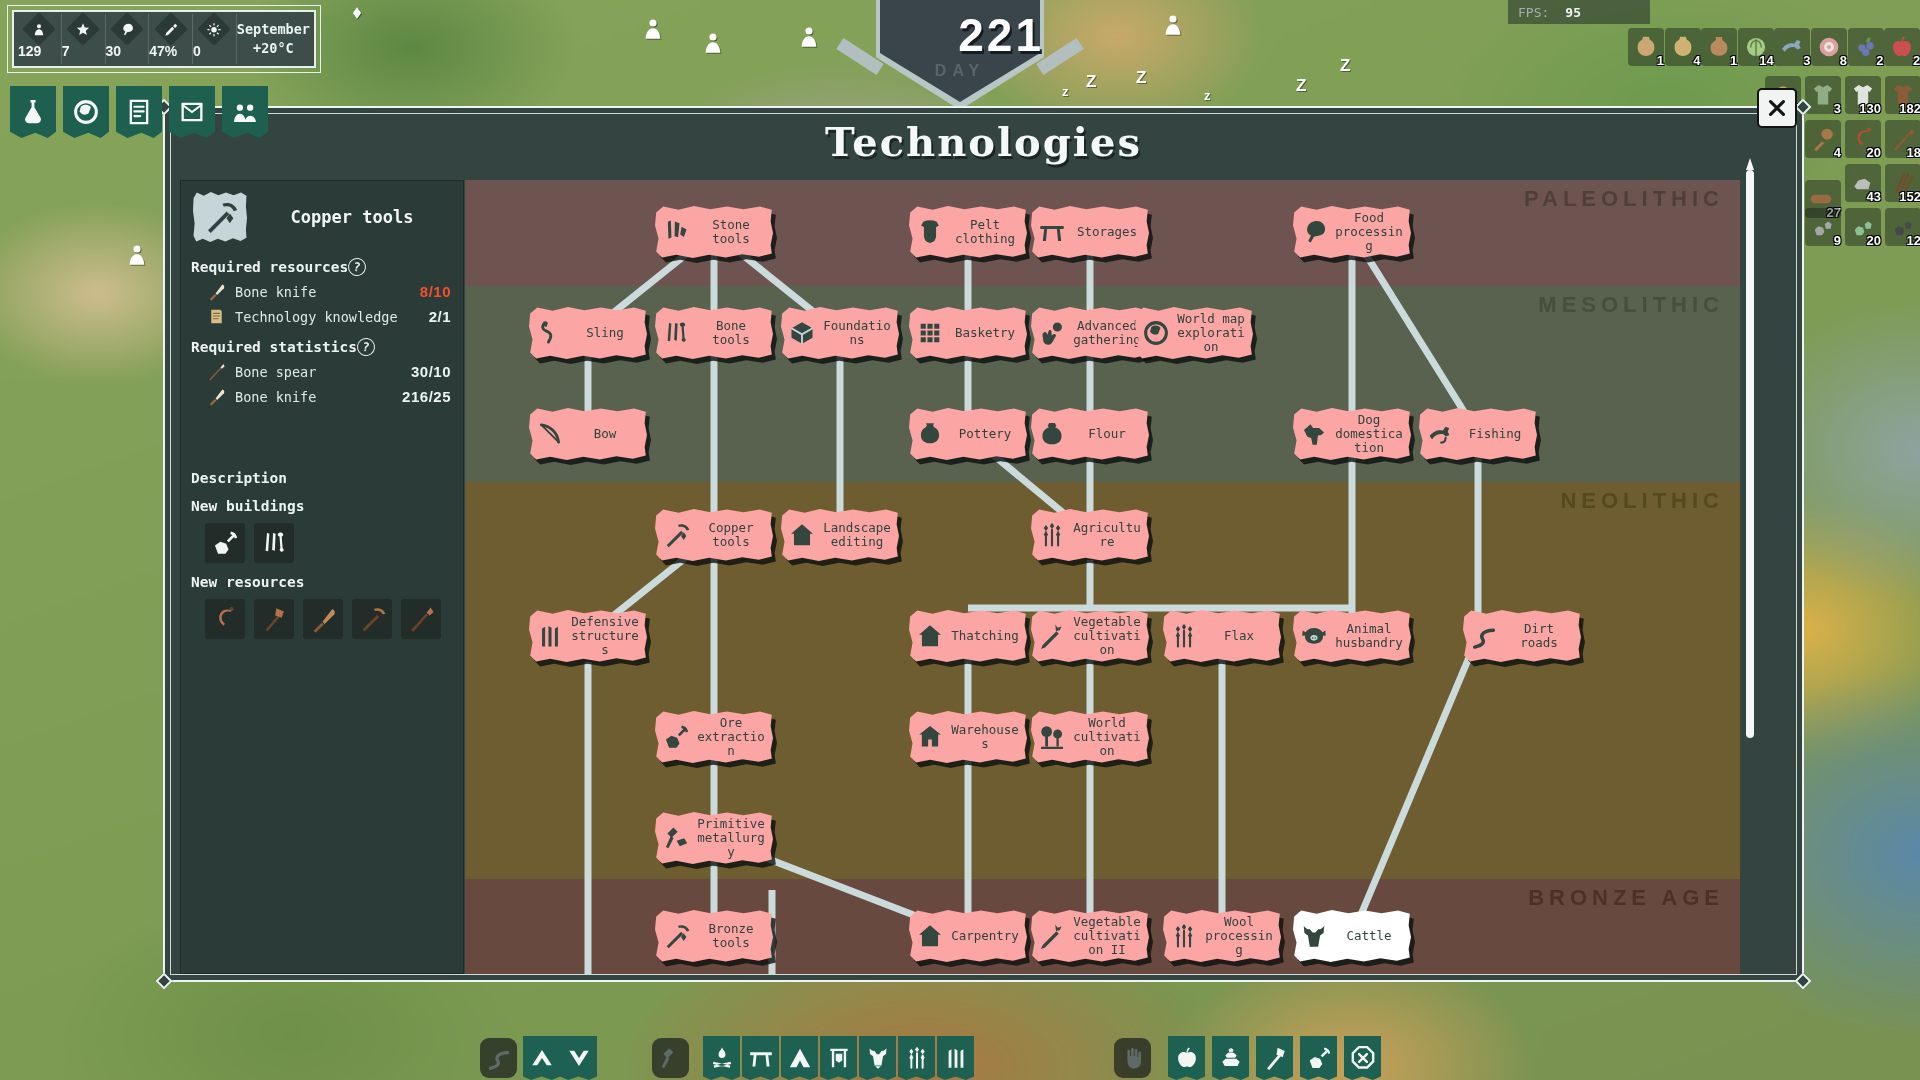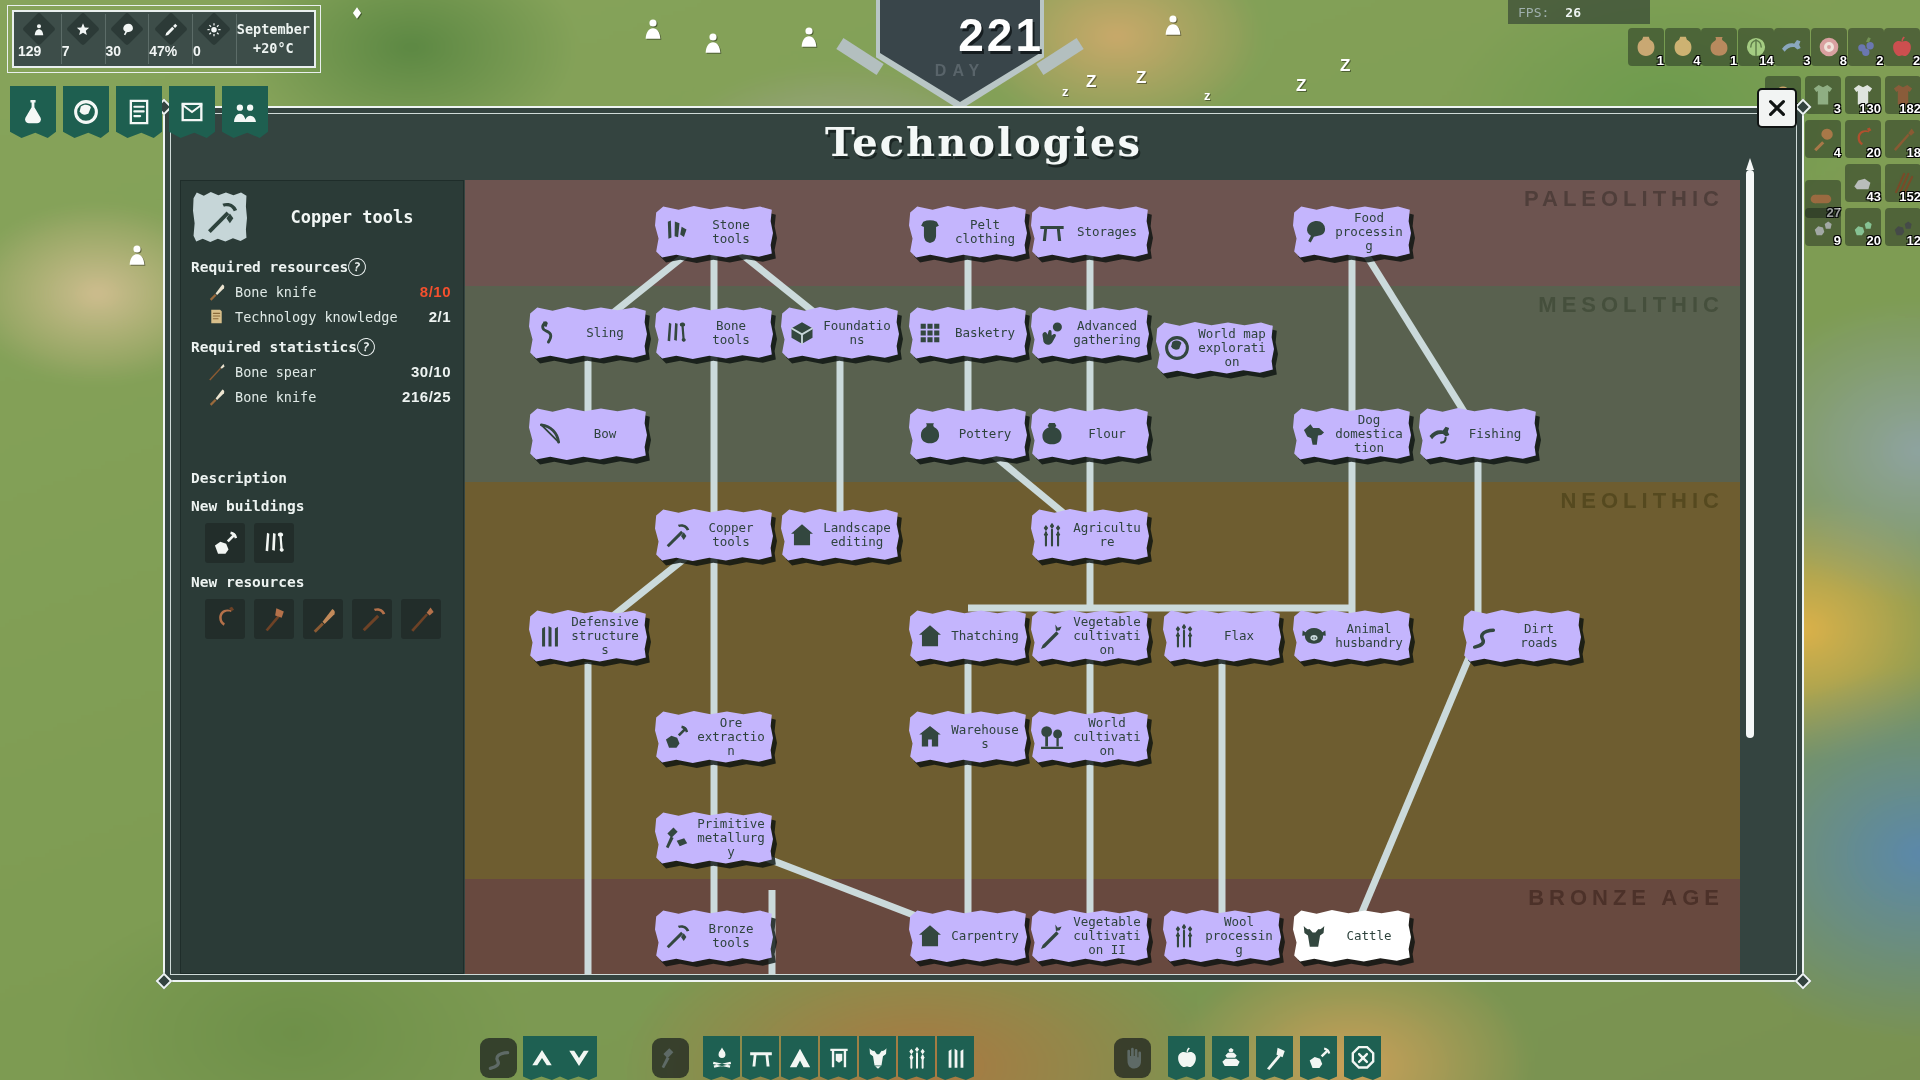--- a/index.html
+++ b/index.html
@@ -68,21 +68,21 @@
   .desc{padding:4px 14px;color:#9fb0ab;font:italic 13px "DejaVu Sans Mono",monospace;line-height:1.4}
   .tilerow{display:flex;padding:6px 10px 2px 24px}
   .tile{width:40px;height:40px;background:#222d2a;border-radius:3px;display:flex;align-items:center;justify-content:center;margin-right:9px}
   .gap{height:52px}
   
   .tree{position:absolute;left:300px;top:72px;width:1275px;height:794px;overflow:hidden}
   .band{position:absolute;left:0;width:100%}
   .era{position:absolute;right:16px;font:bold 22px "Liberation Sans",sans-serif;letter-spacing:5px}
   .edges{position:absolute;left:0;top:0}
   .nodew{position:absolute;filter:drop-shadow(4px 5px 0 rgba(10,17,15,.8))}
-  .node{width:118px;height:54px;background:#c4b5fd;display:flex;align-items:center;gap:4px;padding:5px 7px;color:#33473f;
+  .node{width:118px;height:54px;background:#fca5a5;display:flex;align-items:center;gap:4px;padding:5px 7px;color:#33473f;
     clip-path:polygon(1% 14%,7% 3%,20% 9%,33% 2%,47% 8%,61% 3%,75% 8%,89% 3%,99% 9%,98% 30%,100% 52%,98% 74%,99% 90%,88% 96%,74% 91%,60% 97%,46% 92%,32% 98%,18% 92%,6% 97%,1% 86%,3% 62%,0% 38%)}
   .node .icn{flex:0 0 30px;display:flex}
   .node .lab{flex:1;text-align:center;font:12.5px/1.1 "DejaVu Sans Mono",monospace;color:#2e433d;word-break:break-word}
   .node.white{background:#ffffff}
   .scrollbar{left:1746px;top:170px;width:8px;height:568px;background:#f5f8f7;border-radius:4px}
   .scrollbar::before{content:"";position:absolute;top:-12px;left:0;border-left:4px solid transparent;border-right:4px solid transparent;border-bottom:12px solid #f5f8f7}
   .closeX{left:1757px;top:88px;width:40px;height:40px;background:#f2f4f3;border:2.5px solid #101413;border-radius:5px;display:flex;align-items:center;justify-content:center;color:#101413}
   
   .toolbtn{position:absolute;top:1036px;width:37px;height:44px;background:#1e6052;display:flex;align-items:center;justify-content:center;color:#f2f6f3;clip-path:polygon(0 0,100% 0,100% 92%,78% 100%,50% 92%,22% 100%,0 92%)}
   .toolbtn.gray{background:rgba(26,32,30,.72);clip-path:none;border-radius:9px;height:40px;top:1038px;color:#5e6a66}
@@ -225,21 +225,21 @@
   <div class="sh1"></div>
     <div class="rl"></div>
     <div class="rr"></div>
     <div class="sh2"></div>
   <div class="num">221</div>
   <div class="lbl">DAY</div>
 </div>
 
 <div class="abs fps">
   <span>FPS:</span>
-  <b>26</b>
+  <b>95</b>
 </div>
 
 <div id="topres">
     <div class="rescell" style="left: 1628px; top: 28px;">
       <span class="icn" style="display: flex; color: rgb(201, 168, 115);">
         <svg viewBox="0 0 24 24" width="26" height="26">
           <path d="M9.4 2.6h5.2l1 2.8c2.7 1.1 4.2 3.6 4.2 6.7 0 5-3.1 8.3-7.8 8.3s-7.8-3.3-7.8-8.3c0-3.1 1.5-5.6 4.2-6.7z" fill="currentColor"></path>
         </svg>
       </span>
       <b>1</b>
@@ -714,21 +714,21 @@
       <div class="nodew" style="left: 566px; top: 126px;">
         <div class="node">
           <span class="icn" style="display: flex;">
             <svg viewBox="0 0 24 24" width="28" height="28">
               <path d="M16.6 3a3.9 3.9 0 1 1 0 7.8 3.9 3.9 0 0 1 0-7.8zM3.8 13.6c.5-2.6 2.6-3.1 3.6-1.6l.8 1.4.7-2.7c.8-1.9 2.7-1.4 2.7.4l.1 3 1.5-1c1.7-.8 2.7.6 1.9 2l-2.9 5c-2.1 3-6 2.6-7.5-.5z" fill="currentColor"></path>
             </svg>
           </span>
           <div class="lab">Advanced gathering</div>
         </div>
       </div>
-      <div class="nodew" style="left: 691px; top: 126px; margin-top: 15px;">
+      <div class="nodew" style="left: 670px; top: 126px;">
         <div class="node">
           <span class="icn" style="display: flex;">
             <svg viewBox="0 0 24 24" width="28" height="28">
               <path d="M12 1.8a10.2 10.2 0 1 1 0 20.4 10.2 10.2 0 0 1 0-20.4zm0 2.6a7.6 7.6 0 1 0 0 15.2 7.6 7.6 0 0 0 0-15.2z" fill="currentColor" fill-rule="evenodd"></path>
               <path d="M8 6.8c3-2 6.8-1.4 7.8 1l-2 5c-3 1.4-5.8.4-6.8-2z" fill="currentColor"></path>
             </svg>
           </span>
           <div class="lab">World map exploration</div>
         </div>
       </div>

